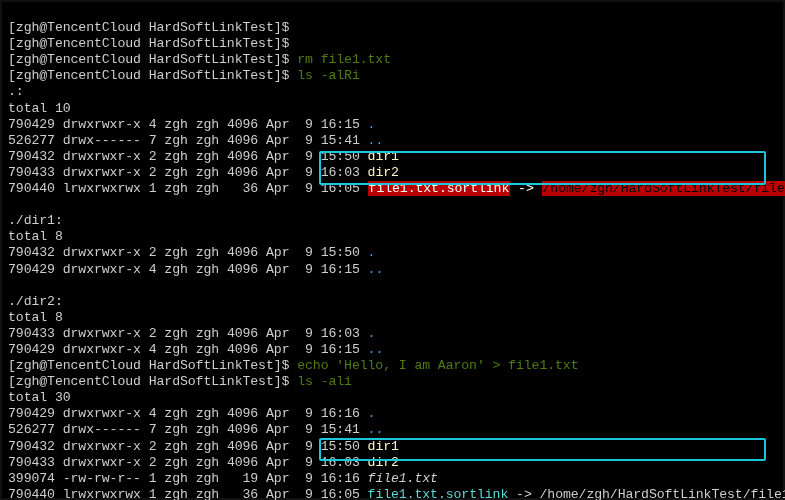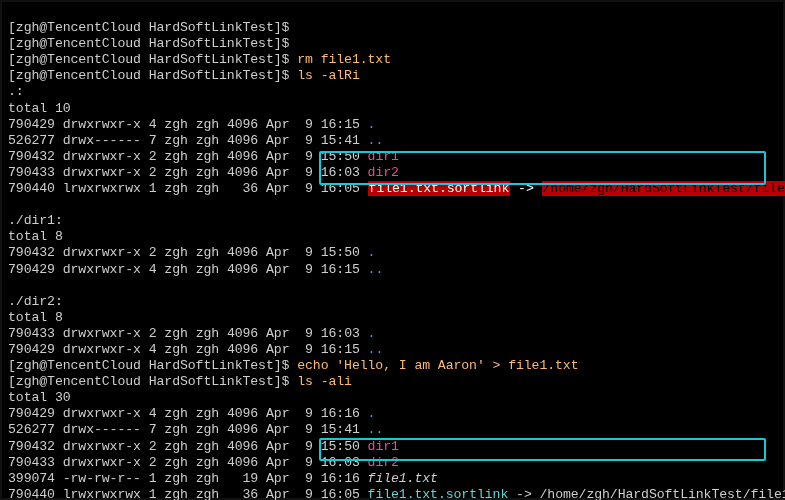--- a/index.html
+++ b/index.html
@@ -17,35 +17,35 @@
   .terminal {
     background: #000;
     width: 781px;
     height: 496px;
     margin: 2px;
     padding: 2px 6px;
     box-sizing: border-box;
     white-space: pre;
     position: relative;
   }
-  .white { color: #fdba74; }
+  .white { color: #4d7c0f; }
   .dot { color: #4a9be8; }
   .bad-link { background: #b80000; color: #fff; padding: 0 1px; }
   .bad-arrow { color: #fff; }
   .bad-target { background: #b80000; color: #000; padding: 0 1px; }
   .good-link { color: #5fd7d7; }
   .good-target { color: #cecece; }
   .box-cyan {
     position: absolute;
     border: 2px solid #19c7d8;
     border-radius: 2px;
     pointer-events: none;
   }
   .file { color: #cecece; font-style: italic; }
-  .dirname { color: #ec4899; }
+  .dirname { color: #fef9c3; }
   .narrow { letter-spacing: -0.1px;}
   .watermark {
     position: absolute;
     left: 275px;
     top: 460px;
     color: #18c71e;
     font-family: Arial, sans-serif;
     font-size: 26px;
     font-weight: bold;
     letter-spacing: 0.5px;

